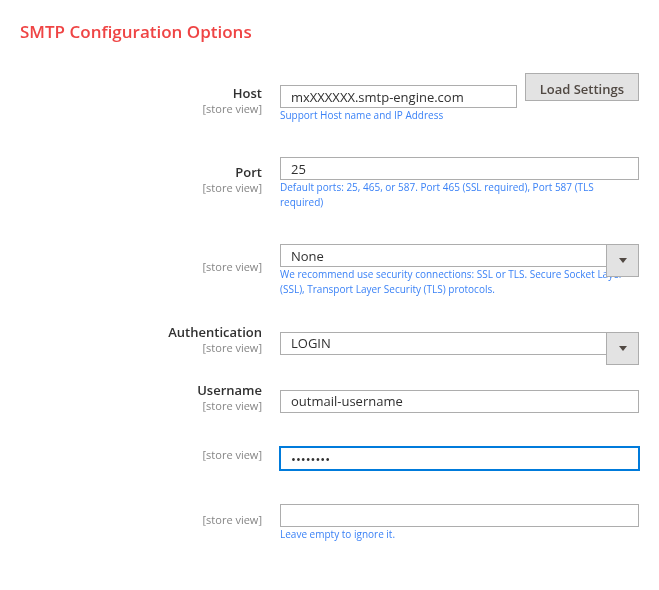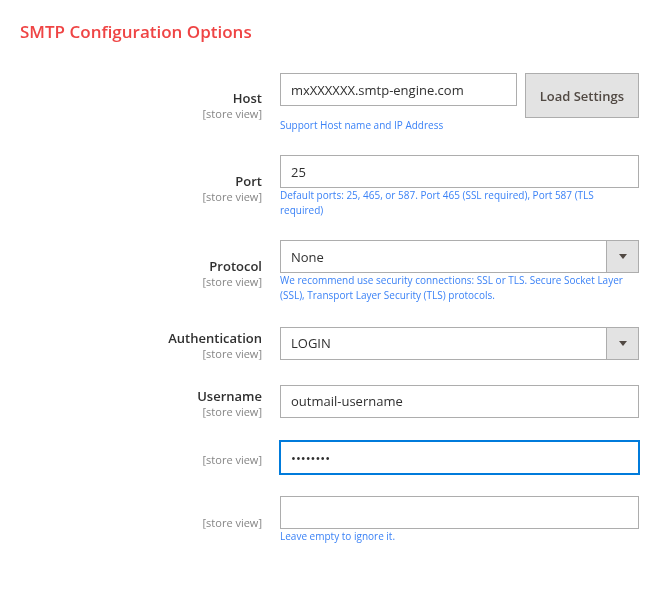--- a/index.html
+++ b/index.html
@@ -56,21 +56,22 @@
     input[type="text"],
     input[type="password"],
     .select-box {
       width: 100%;
       padding: 6px 10px;
       border: 1px solid #adadad;
       font-size: 13px;
       color: #303030;
       background: #fff;
       font-family: inherit;
-      height: 33px;
+      height: 23px;
+      margin-top: 12px;
     }
     .input-focused {
       border-color: #007bdb !important;
       box-shadow: 0 0 0 1px #007bdb;
     }
     .select-wrapper {
       position: relative;
       width: 100%;
     }
     .select-box {
@@ -99,21 +100,21 @@
     }
     .btn {
       background: #e3e3e3;
       border: 1px solid #adadad;
       padding: 6px 14px;
       font-size: 13px;
       font-weight: 600;
       color: #514943;
       cursor: pointer;
       white-space: nowrap;
-      height: 45px;
+      height: 28px;
       font-family: inherit;
     }
     .field-note {
       font-size: 10px;
       color: #3b82f6;
       margin-top: 0;
       line-height: 1.5;
     }
     .host-input {
       flex: 1;
@@ -144,21 +145,20 @@
     <span class="label-scope">[store view]</span>
   </div>
   <div class="field-control">
     <input type="text" value="25" style="">
     <div class="field-note">Default ports: 25, 465, or 587. Port 465 (SSL required), Port 587 (TLS required)</div>
   </div>
 </div>
 
 <div class="field-row">
   <div class="field-label">
-    <span class="label-main">Protocol</span>
     <span class="label-scope">[store view]</span>
   </div>
   <div class="field-control">
     <div class="select-wrapper">
       <div class="select-box">None</div>
       <div class="select-arrow">
         <svg viewBox="0 0 8 5">
             <path d="M0 0 L4 5 L8 0 Z" fill="#514943"></path>
           </svg>
       </div>

